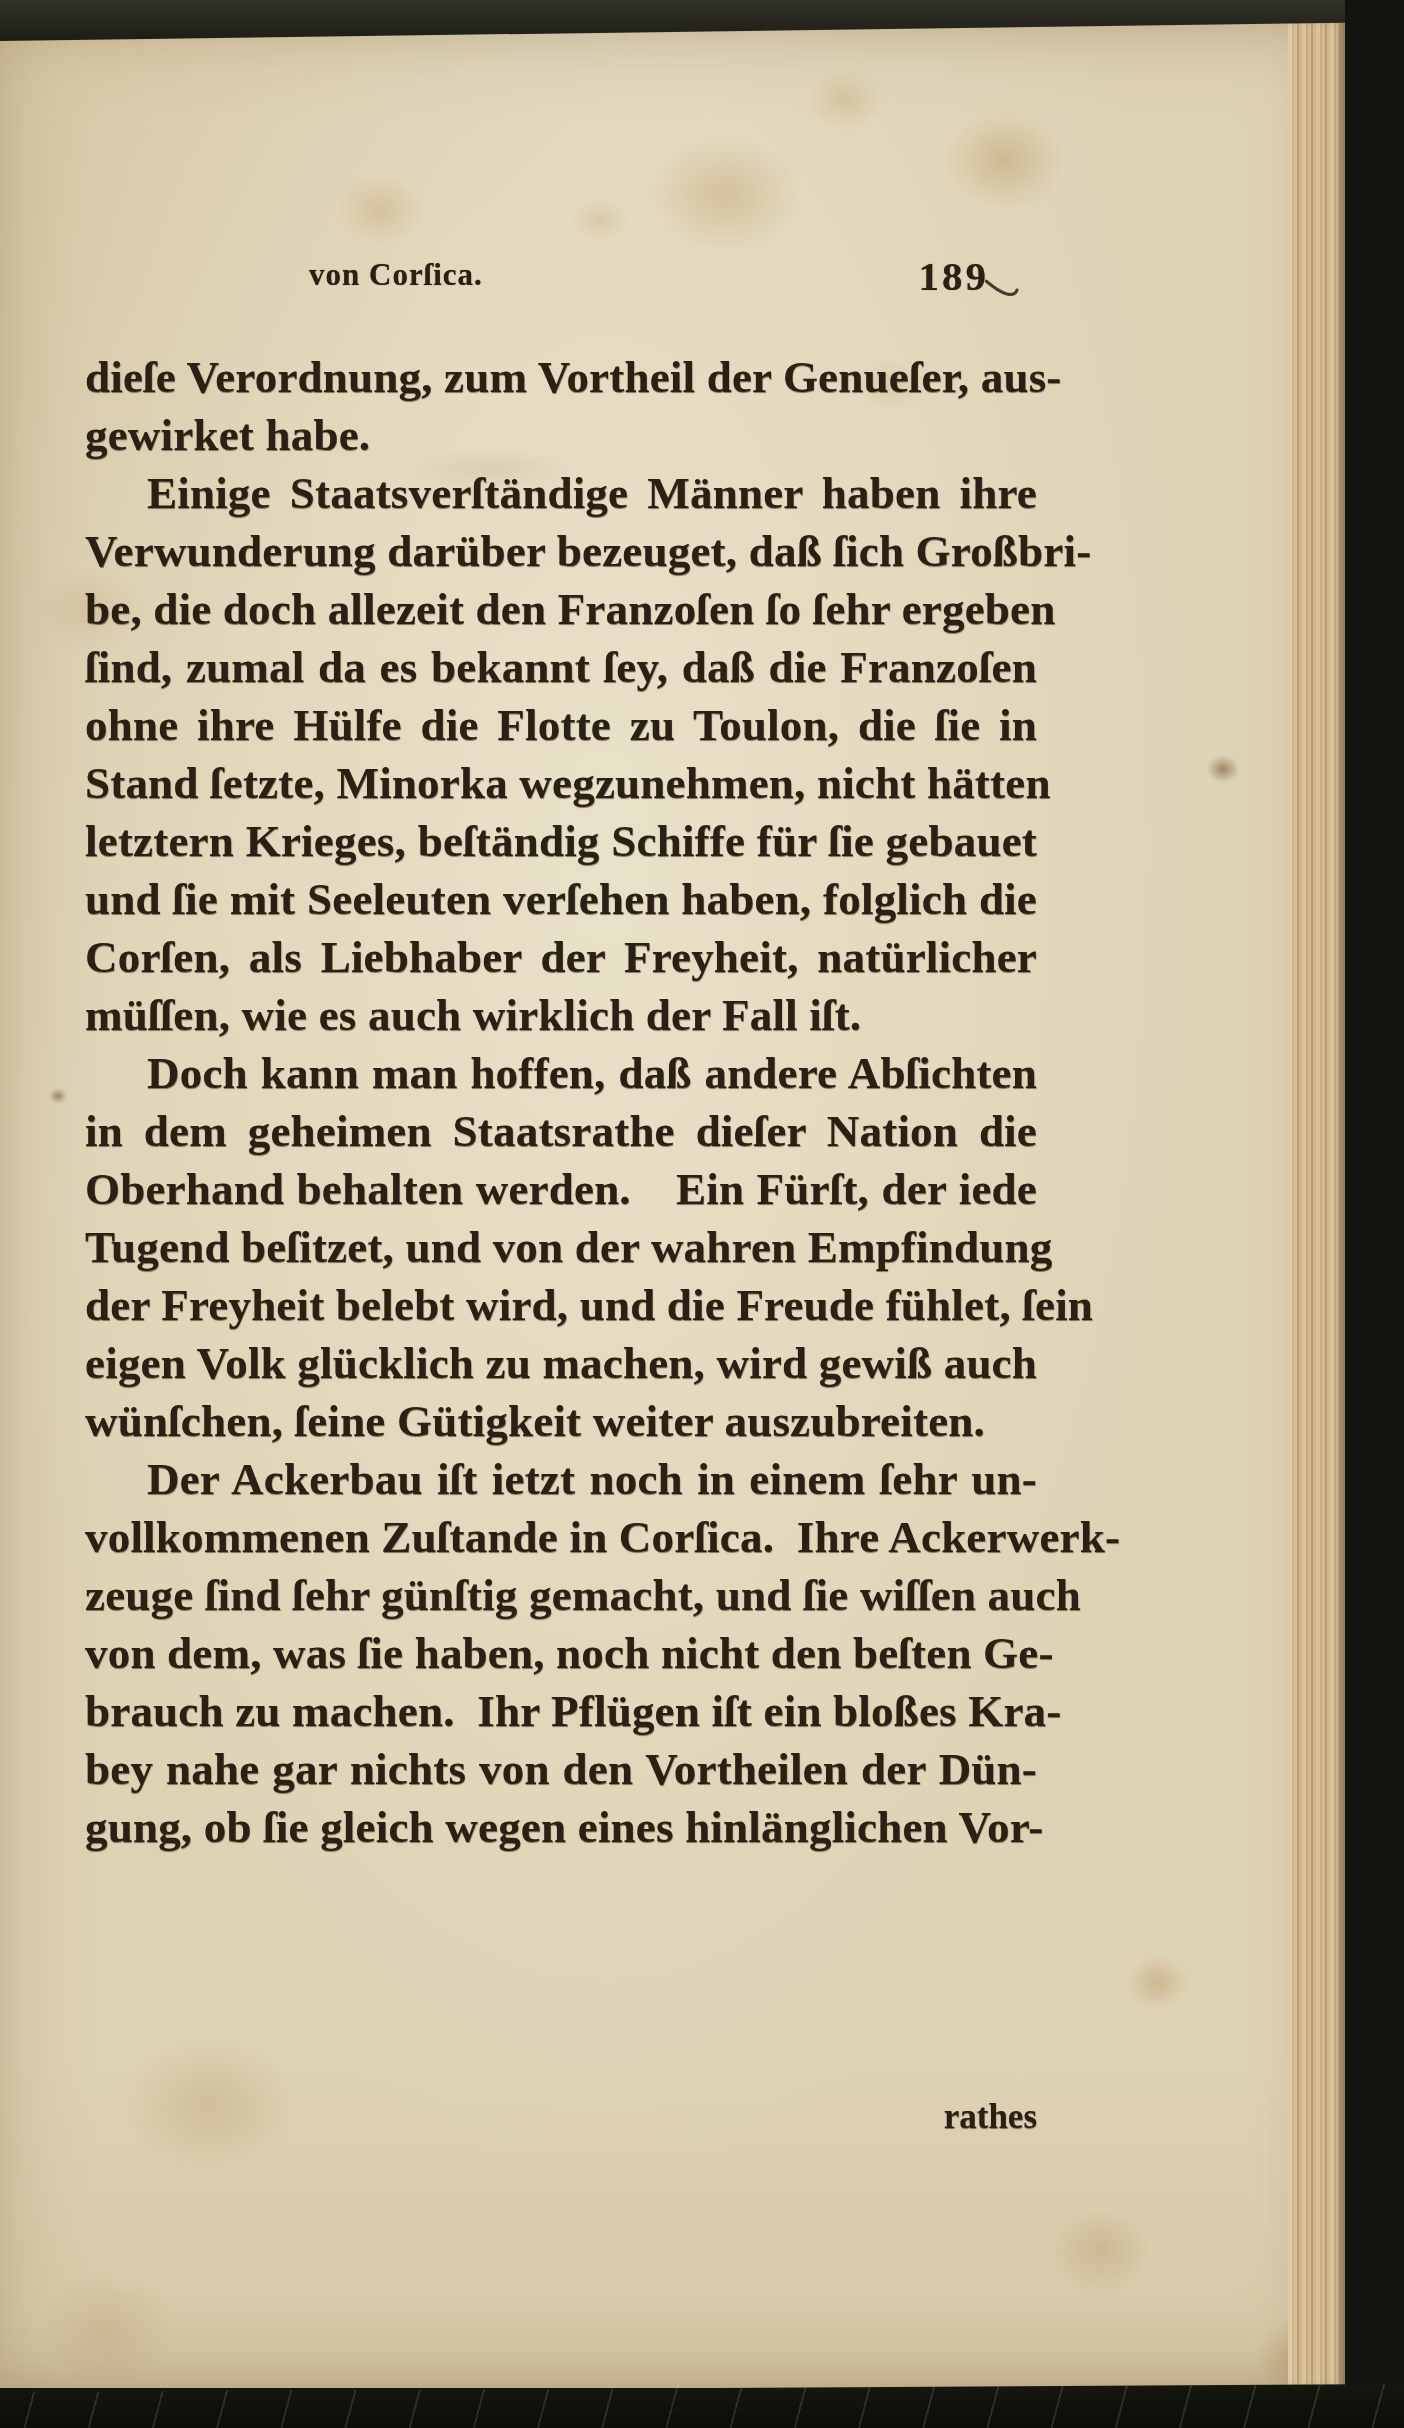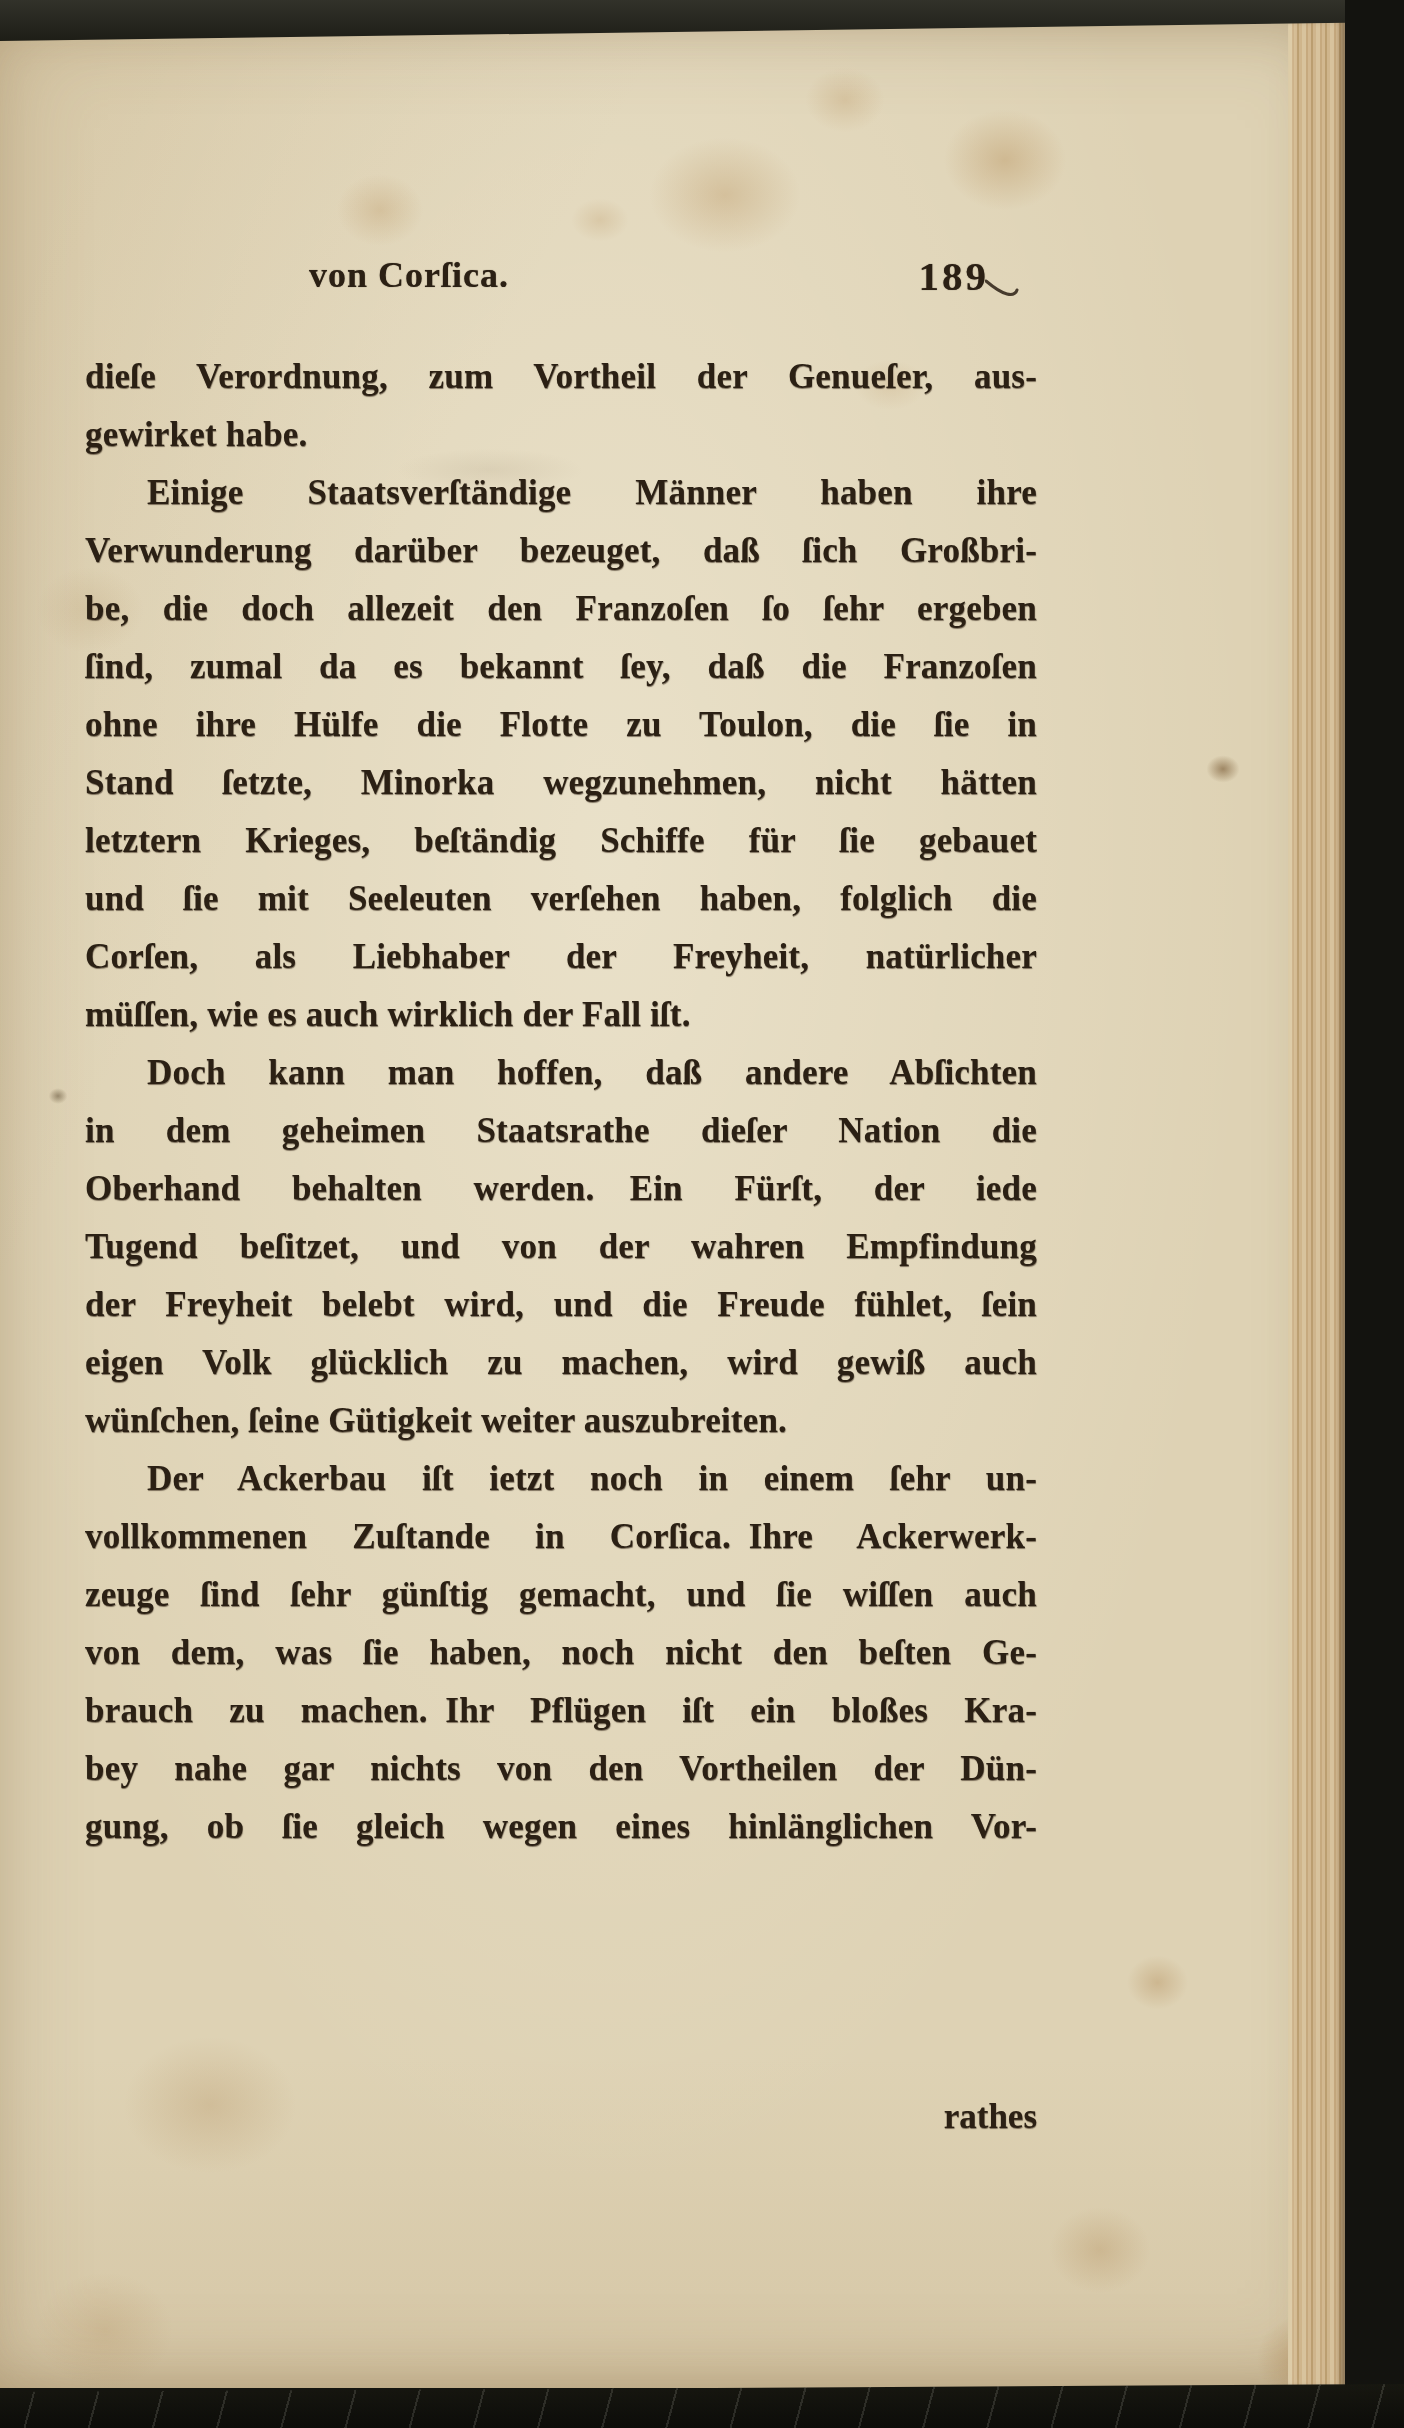--- a/index.html
+++ b/index.html
@@ -37,33 +37,33 @@
     position:absolute;left:0;top:2384px;width:1404px;height:44px;z-index:6;
     background:
       repeating-linear-gradient(105deg, transparent 0 34px, rgba(190,190,178,.16) 34px 36px, transparent 36px 62px),
       linear-gradient(180deg,#171710,#0c0c09);
     clip-path:polygon(0 8px,1404px 0,1404px 44px,0 44px);
   }
   
   .header{position:absolute;left:85px;top:240px;width:952px;height:76px;z-index:4;}
   .running-title{
     position:absolute;left:224px;top:0;
-    font-weight:700;font-size:36px;line-height:70px;letter-spacing:1px;
+    font-weight:700;font-size:31px;line-height:70px;letter-spacing:1px;
     color:var(--ink,#2b2014);text-shadow:0 0 1px rgba(43,32,20,.65);
   }
   .page-number{
     position:absolute;right:18px;top:4px;display:flex;align-items:flex-start;
     font-weight:700;font-size:41px;line-height:64px;letter-spacing:3px;
     color:var(--ink,#2b2014);text-shadow:0 0 1px rgba(43,32,20,.65);
   }
   .page-number svg{margin-top:34px;margin-left:-4px;}
   
   .text-block{position:absolute;left:85px;top:348px;width:952px;z-index:4;}
   .line{
-    height:58px;line-height:58px;font-size:35px;font-weight:700;letter-spacing:.2px;
+    height:58px;line-height:58px;font-size:45px;font-weight:700;letter-spacing:.2px;
     color:var(--ink,#2b2014);text-shadow:.4px .6px .9px rgba(43,30,16,.55);
     text-align:justify;text-align-last:justify;white-space:nowrap;
   }
   .line.indent{text-indent:62px;}
   .line.nojust{text-align:center;text-align-last:left;}
   .catchword{
     height:58px;line-height:58px;font-size:35px;font-weight:700;
     color:var(--ink,#2b2014);text-shadow:.4px .6px .9px rgba(43,30,16,.55);
     text-align:right;text-align-last:right;
   }

